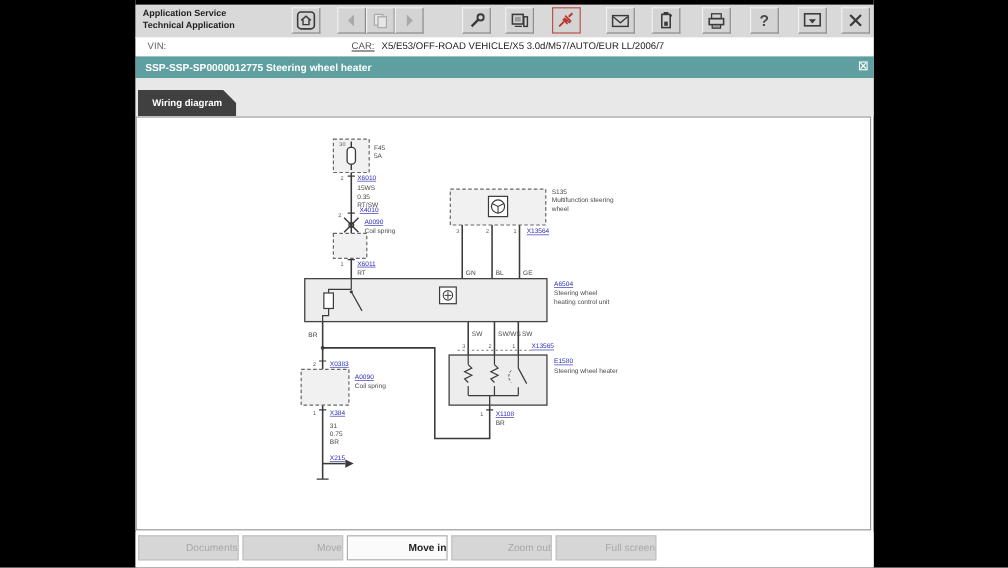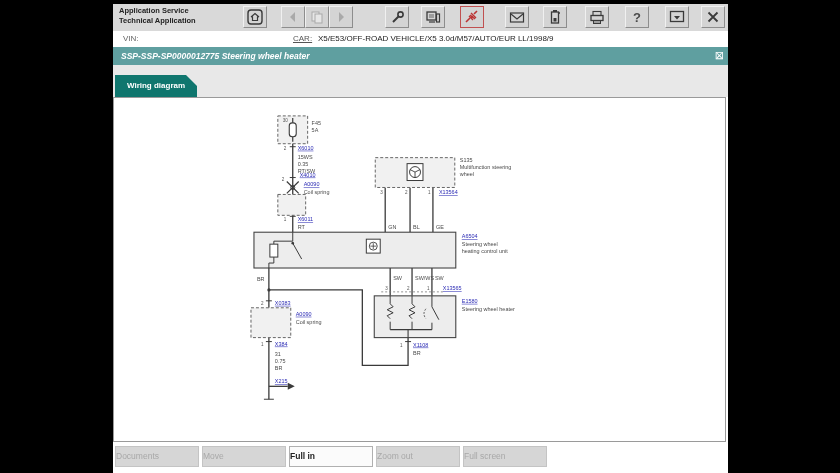--- a/index.html
+++ b/index.html
@@ -17,33 +17,33 @@
   .tb-btn.red{border:1px solid #c05050;}
   .tb-btn svg{display:block;}
   .qmark{font-size:13px;font-weight:bold;color:#4a4a4a;}
   
   .vinrow{position:absolute;left:0;top:31px;width:615px;height:16px;background:#fff;font-size:8px;}
   .vin-label{position:absolute;left:10px;top:3px;color:#666;text-align:right;}
   .car-label{position:absolute;left:180px;top:3px;color:#555;text-decoration:underline;}
   .car-value{position:absolute;left:205px;top:3px;color:#222;}
   
   .dlg-title{position:absolute;left:0;top:47px;width:615px;height:18px;background:#5f9fa0;}
-  .dlg-title .txt{position:absolute;left:8px;top:4px;color:#fff;font-size:8.5px;font-weight:bold;font-style:italic;}
+  .dlg-title .txt{position:absolute;left:8px;top:4px;color:#fff;font-size:8.5px;font-weight:bold;}
   .dlg-close{position:absolute;right:4px;top:3px;color:#fff;font-size:11px;line-height:11px;cursor:default;}
   
   .workzone{position:absolute;left:0;top:65px;width:615px;height:32px;background:#e8e8e8;}
-  .tab{position:absolute;left:2px;top:75px;width:82px;height:22px;background:#0f766e;color:#fff;
+  .tab{position:absolute;left:2px;top:75px;width:82px;height:22px;background:#404040;color:#fff;
        font-size:8px;font-weight:bold;line-height:22px;text-align:center;
        clip-path:polygon(0 0,calc(100% - 11px) 0,100% 11px,100% 100%,0 100%);}
   .panel{position:absolute;left:0px;top:97px;width:613px;height:345px;background:#fff;
          border:1px solid #9a9a9a;box-sizing:border-box;}
   
   .btnbar{position:absolute;left:0;top:443px;width:615px;height:30px;background:#fff;}
   .btn{position:absolute;top:3px;width:84px;height:21px;font-size:8.5px;font-weight:bold;
-       background:#fbfbfb;color:#222;border:1px solid #b0b0b0;text-align:left;line-height:19px;
+       background:#fbfbfb;color:#222;border:1px solid #b0b0b0;text-align:right;line-height:19px;
        box-sizing:border-box;}
   .btn.disabled{background:#d6d6d6;color:#a8a8a8;border-color:#c4c4c4;font-weight:normal;}
   
   text{font-family:"Liberation Sans",sans-serif;fill:#4a4a4a;}
   .lbl{font-size:5.5px;}
   .pin{font-size:4.6px;fill:#555;}
   .ref{font-size:5.5px;fill:#2b2bb4;text-decoration:underline;}
 </style>
 </head>
 <body>
@@ -136,21 +136,21 @@
     <div class="tb-btn" style="left:588px">
       <svg width="14" height="14" viewBox="0 0 14 14">
         <path d="M2.5,2.5 L11.5,11.5 M11.5,2.5 L2.5,11.5" stroke="#3a3a3a" stroke-width="1.8"></path>
       </svg>
     </div>
   </div>
 
   <div class="vinrow">
     <span class="vin-label">VIN:</span>
     <span class="car-label">CAR:</span>
-    <span class="car-value">X5/E53/OFF-ROAD VEHICLE/X5 3.0d/M57/AUTO/EUR LL/1998/9</span>
+    <span class="car-value">X5/E53/OFF-ROAD VEHICLE/X5 3.0d/M57/AUTO/EUR LL/2006/7</span>
   </div>
 
   <div class="dlg-title">
     <span class="txt">SSP-SSP-SP0000012775 Steering wheel heater</span>
     <span class="dlg-close">⊠</span>
   </div>
 
   <div class="workzone"></div>
   <div class="tab">Wiring diagram</div>
 
@@ -268,17 +268,17 @@
         <text class="lbl" x="161" y="267">0.75</text>
         <text class="lbl" x="161" y="274">BR</text>
         <text class="ref" x="161" y="287">X215</text>
       </g>
     </svg>
   </div>
 
   <div class="btnbar">
     <div class="btn disabled" style="left:2px">Documents</div>
     <div class="btn disabled" style="left:89px">Move</div>
-    <div class="btn" style="left:176px">Full in</div>
+    <div class="btn" style="left:176px">Move in</div>
     <div class="btn disabled" style="left:263px">Zoom out</div>
     <div class="btn disabled" style="left:350px">Full screen</div>
   </div>
 </div>
 
 </body></html>

